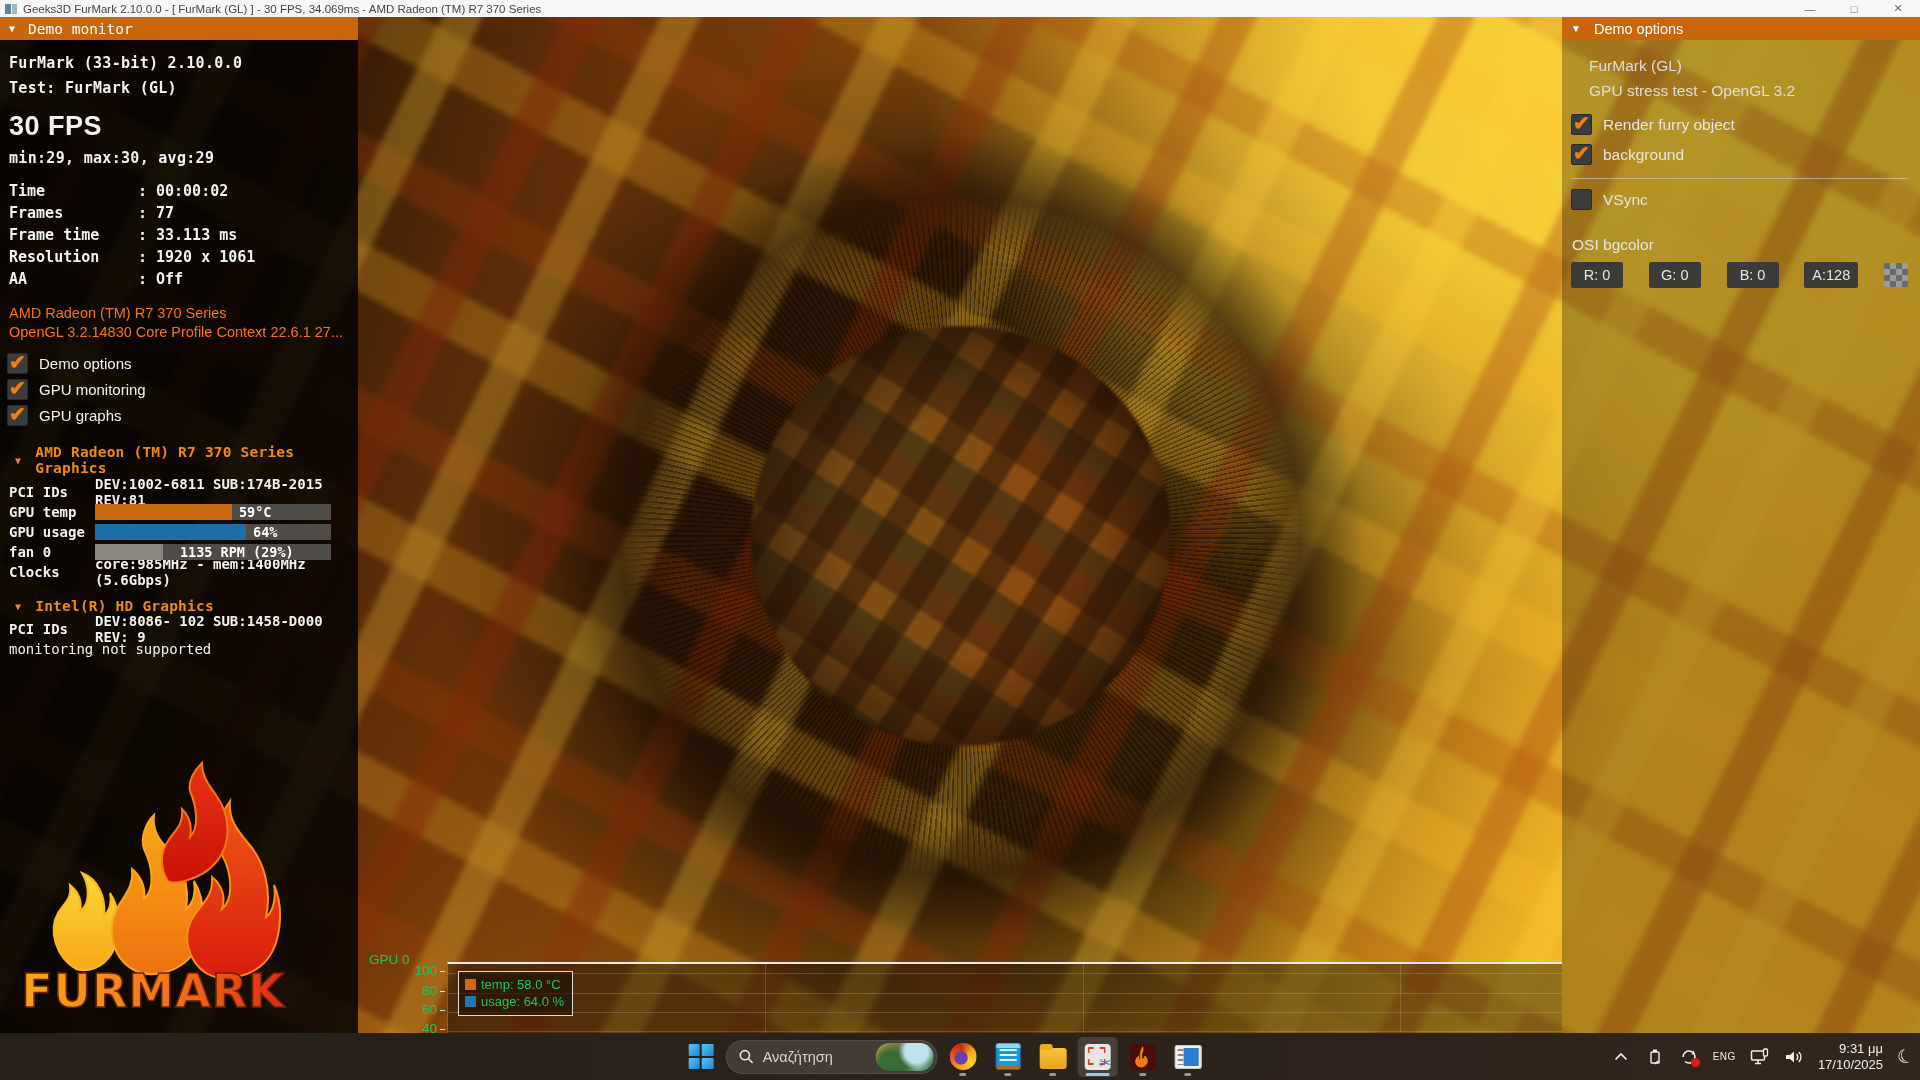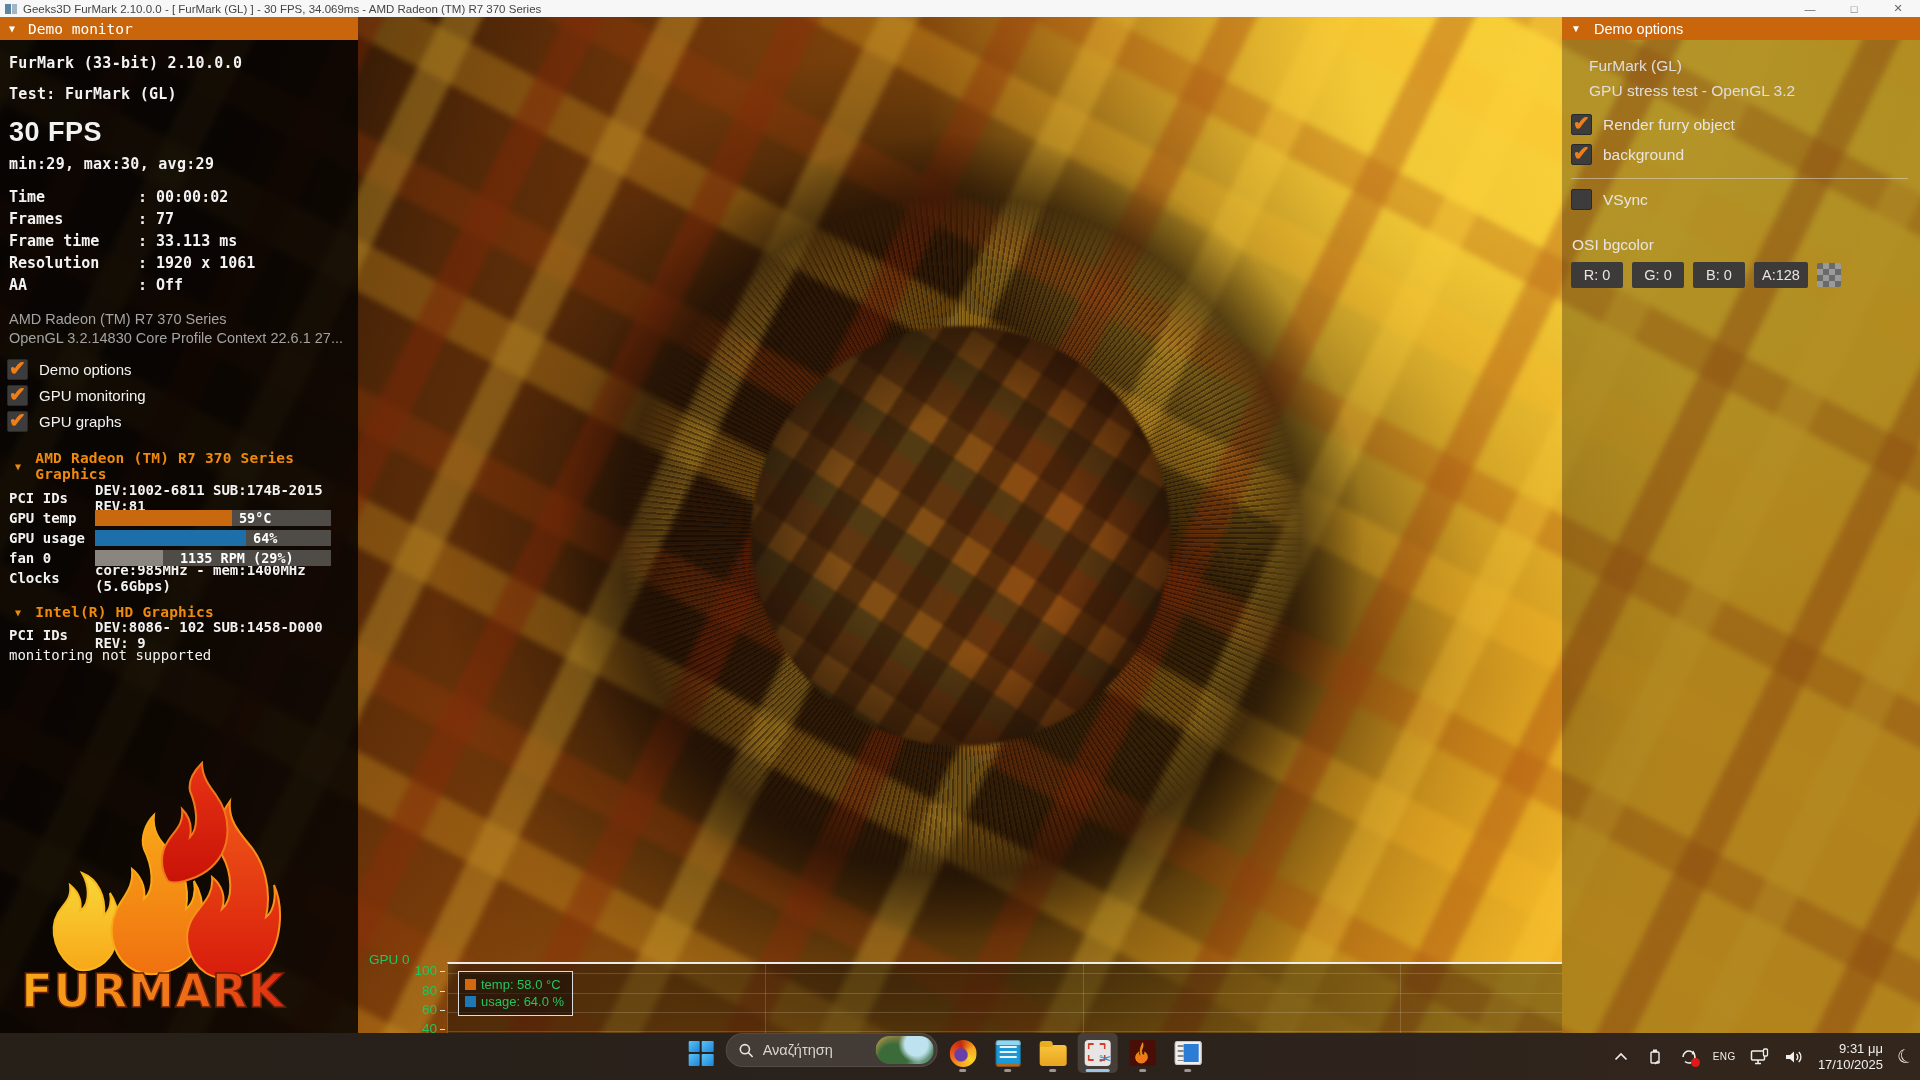--- a/index.html
+++ b/index.html
@@ -76,21 +76,21 @@
   
   .monitor { position:absolute; left:0; top:17px; width:358px; height:1016px;
              background:rgba(6,4,2,.86); color:#f2f2f2; z-index:10;
              font-family:"DejaVu Sans Mono", monospace; }
   .m-line { padding-left:9px; font-size:15px; font-weight:bold; letter-spacing:.3px; }
   .fps-big { padding-left:9px; font-family:"Liberation Sans", sans-serif; font-weight:bold;
              font-size:27px; letter-spacing:.5px; }
   .stat-row { display:flex; padding-left:9px; font-size:15px; font-weight:bold; height:22px; align-items:center;}
   .stat-row .sl { width:129px; flex:0 0 auto; }
   .stat-row .sc { width:18px; flex:0 0 auto; }
-  .gray-sans { font-family:"Liberation Sans", sans-serif; font-weight:normal; color:#a3a3a3;
+  .gray-sans { font-family:"Liberation Sans", sans-serif; font-weight:normal; color:#f97316;
                font-size:14.5px; padding-left:9px; }
   .sec-head { display:flex; align-items:center; color:#ef8a0e; font-size:14.5px; font-weight:bold;
               padding-left:15px; letter-spacing:.2px; }
   .sec-head .tri { font-size:10px; margin-right:14px; }
   .kv { display:flex; padding-left:9px; font-size:14px; font-weight:bold; height:20px; align-items:center; }
   .kv .kl { width:86px; flex:0 0 auto; }
   .gauge-row { display:flex; align-items:center; padding-left:9px; height:20px; font-size:14px; font-weight:bold; }
   .gauge-row .gl { width:86px; flex:0 0 auto; }
   .gauge { position:relative; width:236px; height:16px; background:#4f4b47; overflow:hidden; }
   .gauge .fill { position:absolute; left:0; top:0; bottom:0; }
@@ -99,21 +99,21 @@
   
   .logo { position:absolute; left:18px; bottom:10px; width:270px; height:262px; }
 
   
   .options { position:absolute; right:0; top:17px; width:358px; height:1016px;
              background:rgba(20,10,2,.30); color:#e8e4e0; z-index:10; }
   .options .inner { padding:10px 12px 0 9px; font-size:15.5px; }
   .opt-line { margin:7px 17px; color:#e0dcd8; padding-left:1px; }
   .divider { height:1px; background:rgba(220,215,210,.55); margin:13px 0 10px 0; }
   .osi-label { margin:26px 0 8px 1px; }
-  .rgba-row { display:flex; gap:9px; align-items:center; }
+  .rgba-row { display:flex; gap:9px; align-items:center;justify-content:space-between; }
   .rgba-box { background:#3c3b39; border-radius:2px; height:26px; min-width:52px;
               display:flex; align-items:center; justify-content:center; font-size:14.5px; color:#e8e4e0;
               padding:0 8px; }
   .swatch { width:24px; height:24px; border-radius:2px;
     background:repeating-conic-gradient(#9a9a9a 0 25%, #6a6a6a 0 50%) 0 0/12px 12px; }
 
   
   .graph { position:absolute; left:361px; top:950px; width:1201px; height:83px; z-index:8;
            font-size:13px; color:#22c55e; }
   .graph-title { position:absolute; left:8px; top:2px; font-size:13.5px; }
@@ -129,21 +129,21 @@
             background:rgba(15,12,9,.55); padding:4px 8px 5px 6px; }
   .leg-row { display:flex; align-items:center; height:17px; }
   .leg-sw { width:11px; height:11px; margin-right:5px; flex:0 0 auto; }
   .leg-tx { font-size:13px; white-space:nowrap; }
 
   
   .taskbar { position:absolute; left:0; bottom:0; width:1920px; height:47px; z-index:60;
              background:linear-gradient(90deg, #262019 0%, #2b221c 55%, #33261c 100%);
              display:flex; align-items:center; }
   .tb-center { position:absolute; left:50%; transform:translateX(-53%); display:flex;
-               align-items:flex-start; gap:5px; height:100%; }
+               align-items:center; gap:5px; height:100%; }
   .tb-item { width:40px; height:40px; border-radius:5px; display:flex; align-items:center;
              justify-content:center; position:relative; }
   .tb-item.active { background:rgba(255,255,255,.13); }
   .tb-dot { position:absolute; bottom:1px; left:50%; transform:translateX(-50%);
             width:7px; height:3px; border-radius:2px; background:#9c9690; }
   .tb-dot.wide { width:24px; background:#9cc6e8; }
   .startlogo { width:25px; height:25px; display:grid; grid-template-columns:1fr 1fr; gap:2px; }
   .startlogo i { background:linear-gradient(135deg,#58c4f8,#1f84d8); border-radius:1px; }
   .searchpill { height:34px; width:212px; border-radius:17px; background:rgba(255,255,255,.12);
                 border:1px solid rgba(255,255,255,.08); display:flex; align-items:center;
@@ -216,21 +216,21 @@
     </div>
   </div>
 
   <div class="monitor">
     <div class="panel-head">
       <span class="tri">▼</span>
       <span>Demo monitor</span>
     </div>
 
     <div class="m-line" style="margin-top:14px;">FurMark (33-bit) 2.10.0.0</div>
-    <div class="m-line" style="margin-top:13px;">Test: FurMark (GL)</div>
+    <div class="m-line" style="margin-top:7px;">Test: FurMark (GL)</div>
     <div class="fps-big" style="margin-top:14px;">30 FPS</div>
     <div class="m-line" style="margin-top:7px;">min:29, max:30, avg:29</div>
 
     <div style="margin-top:13px;">
       <div class="stat-row">
         <span class="sl">Time</span>
         <span class="sc">:</span>
         <span>00:00:02</span>
       </div>
       <div class="stat-row">

